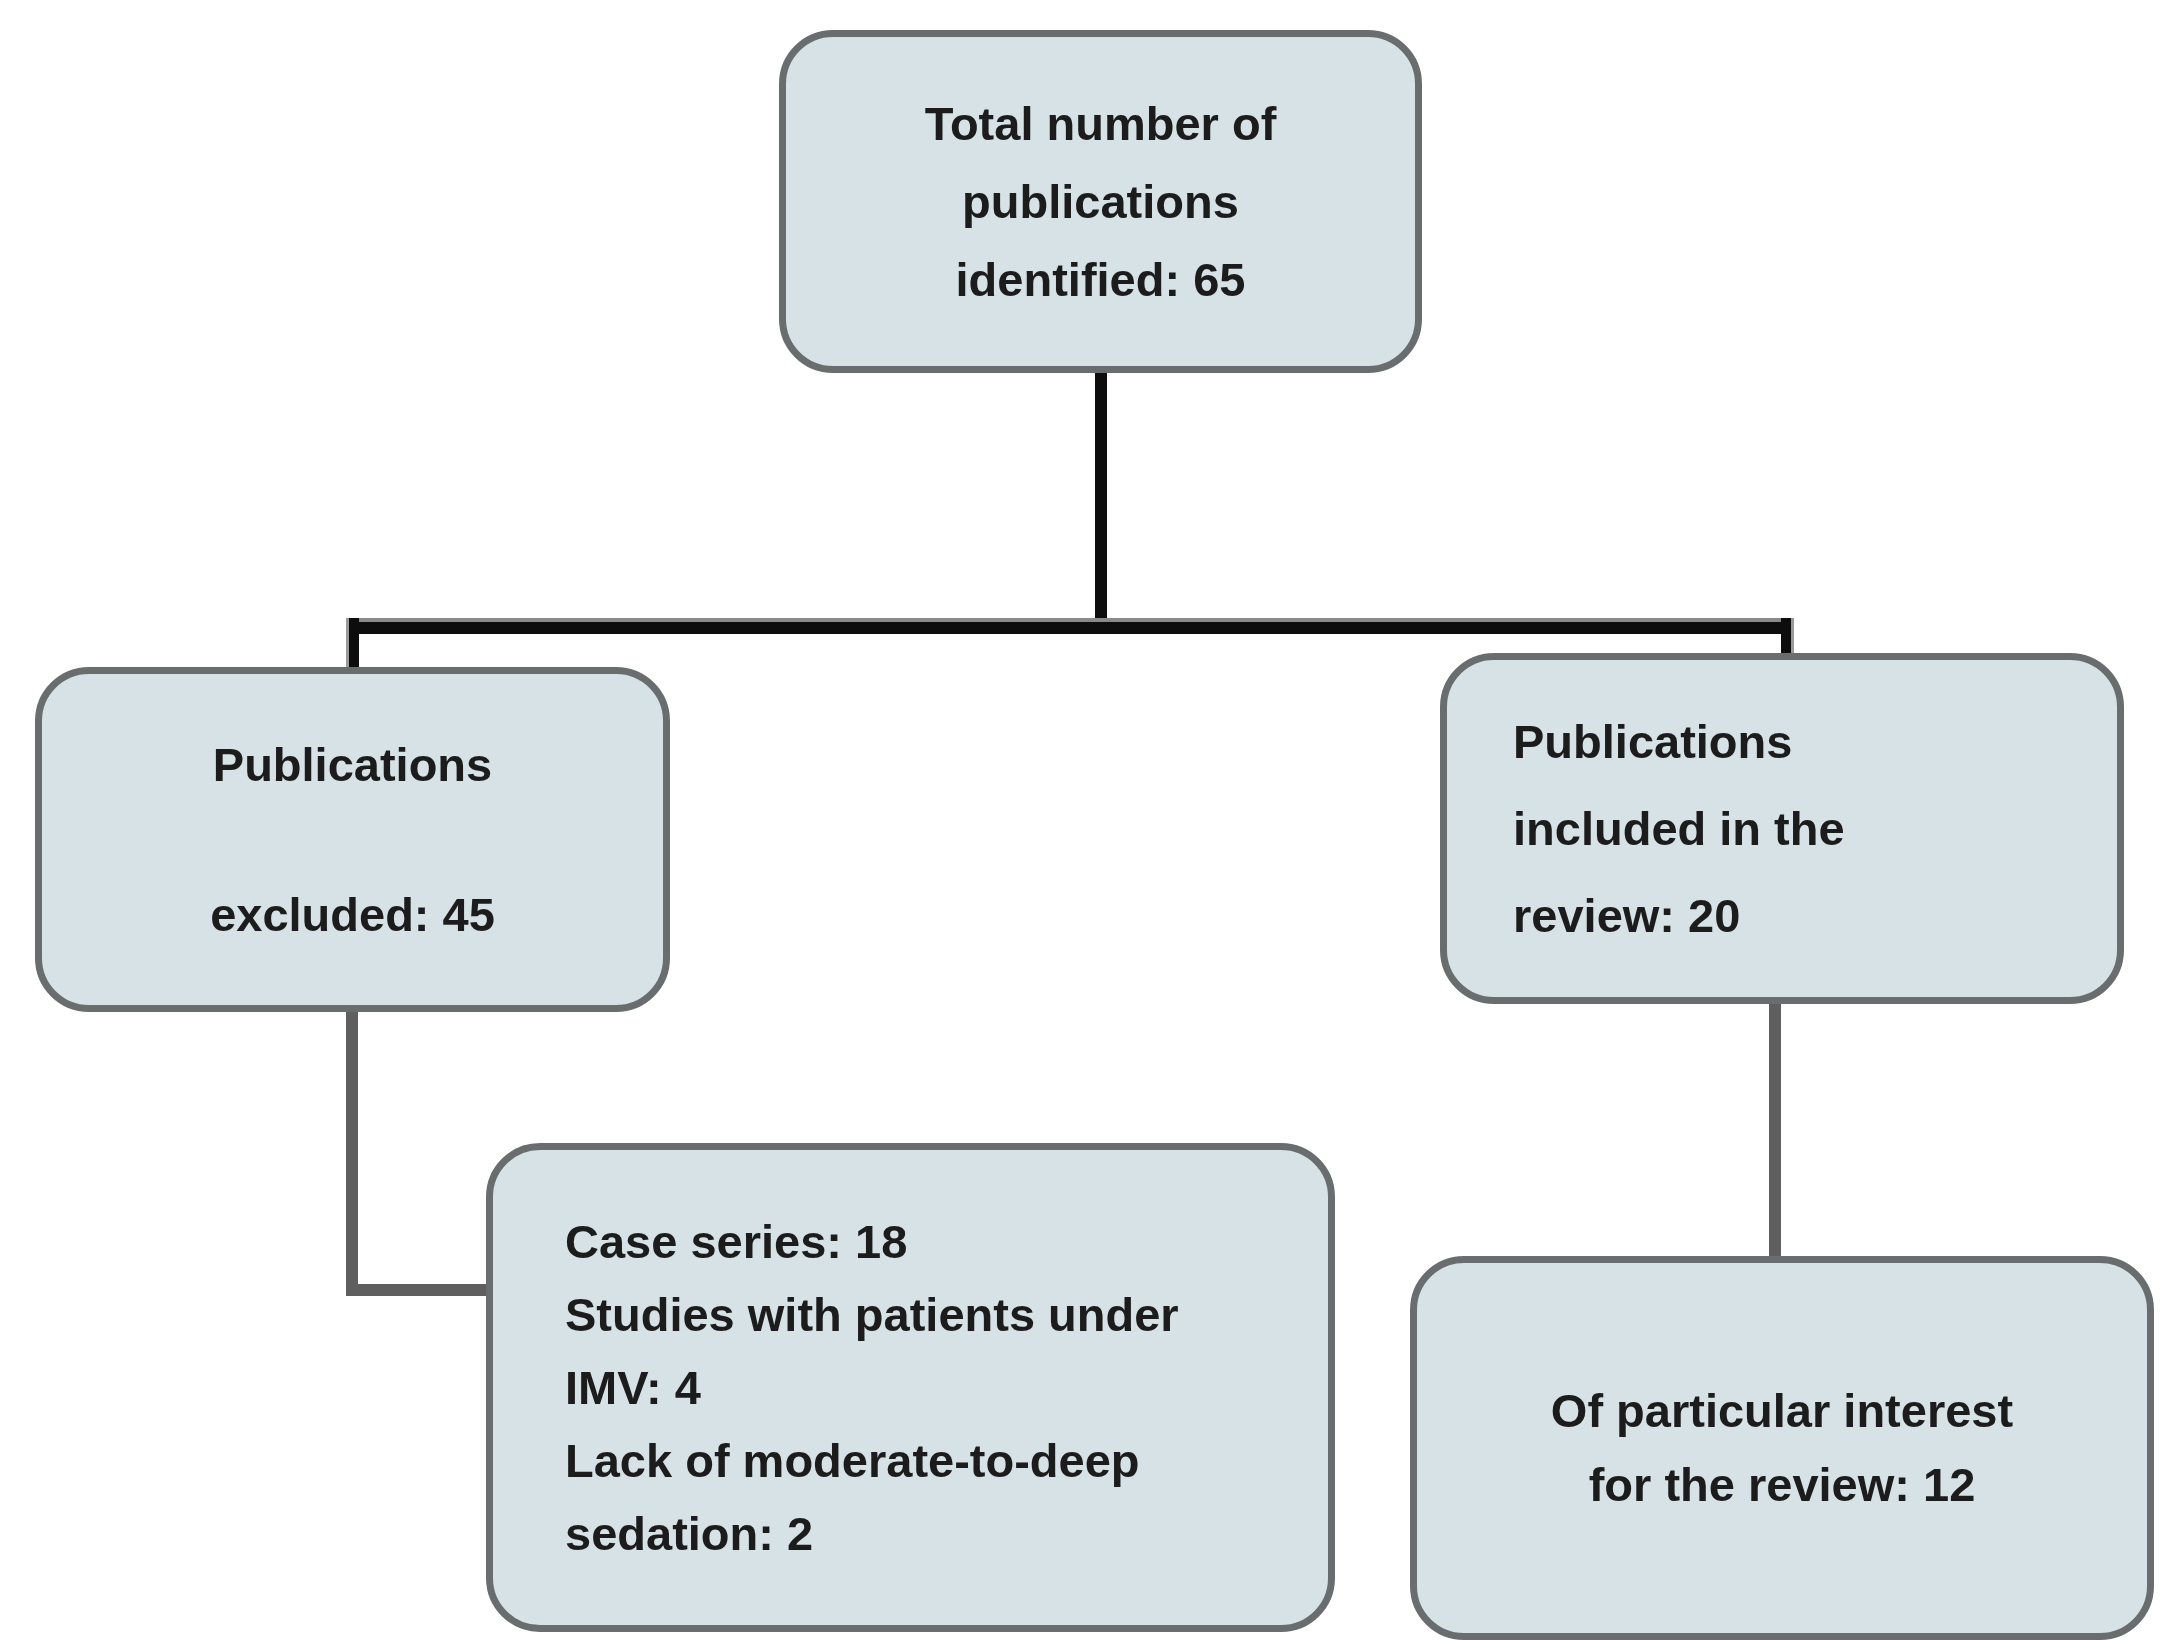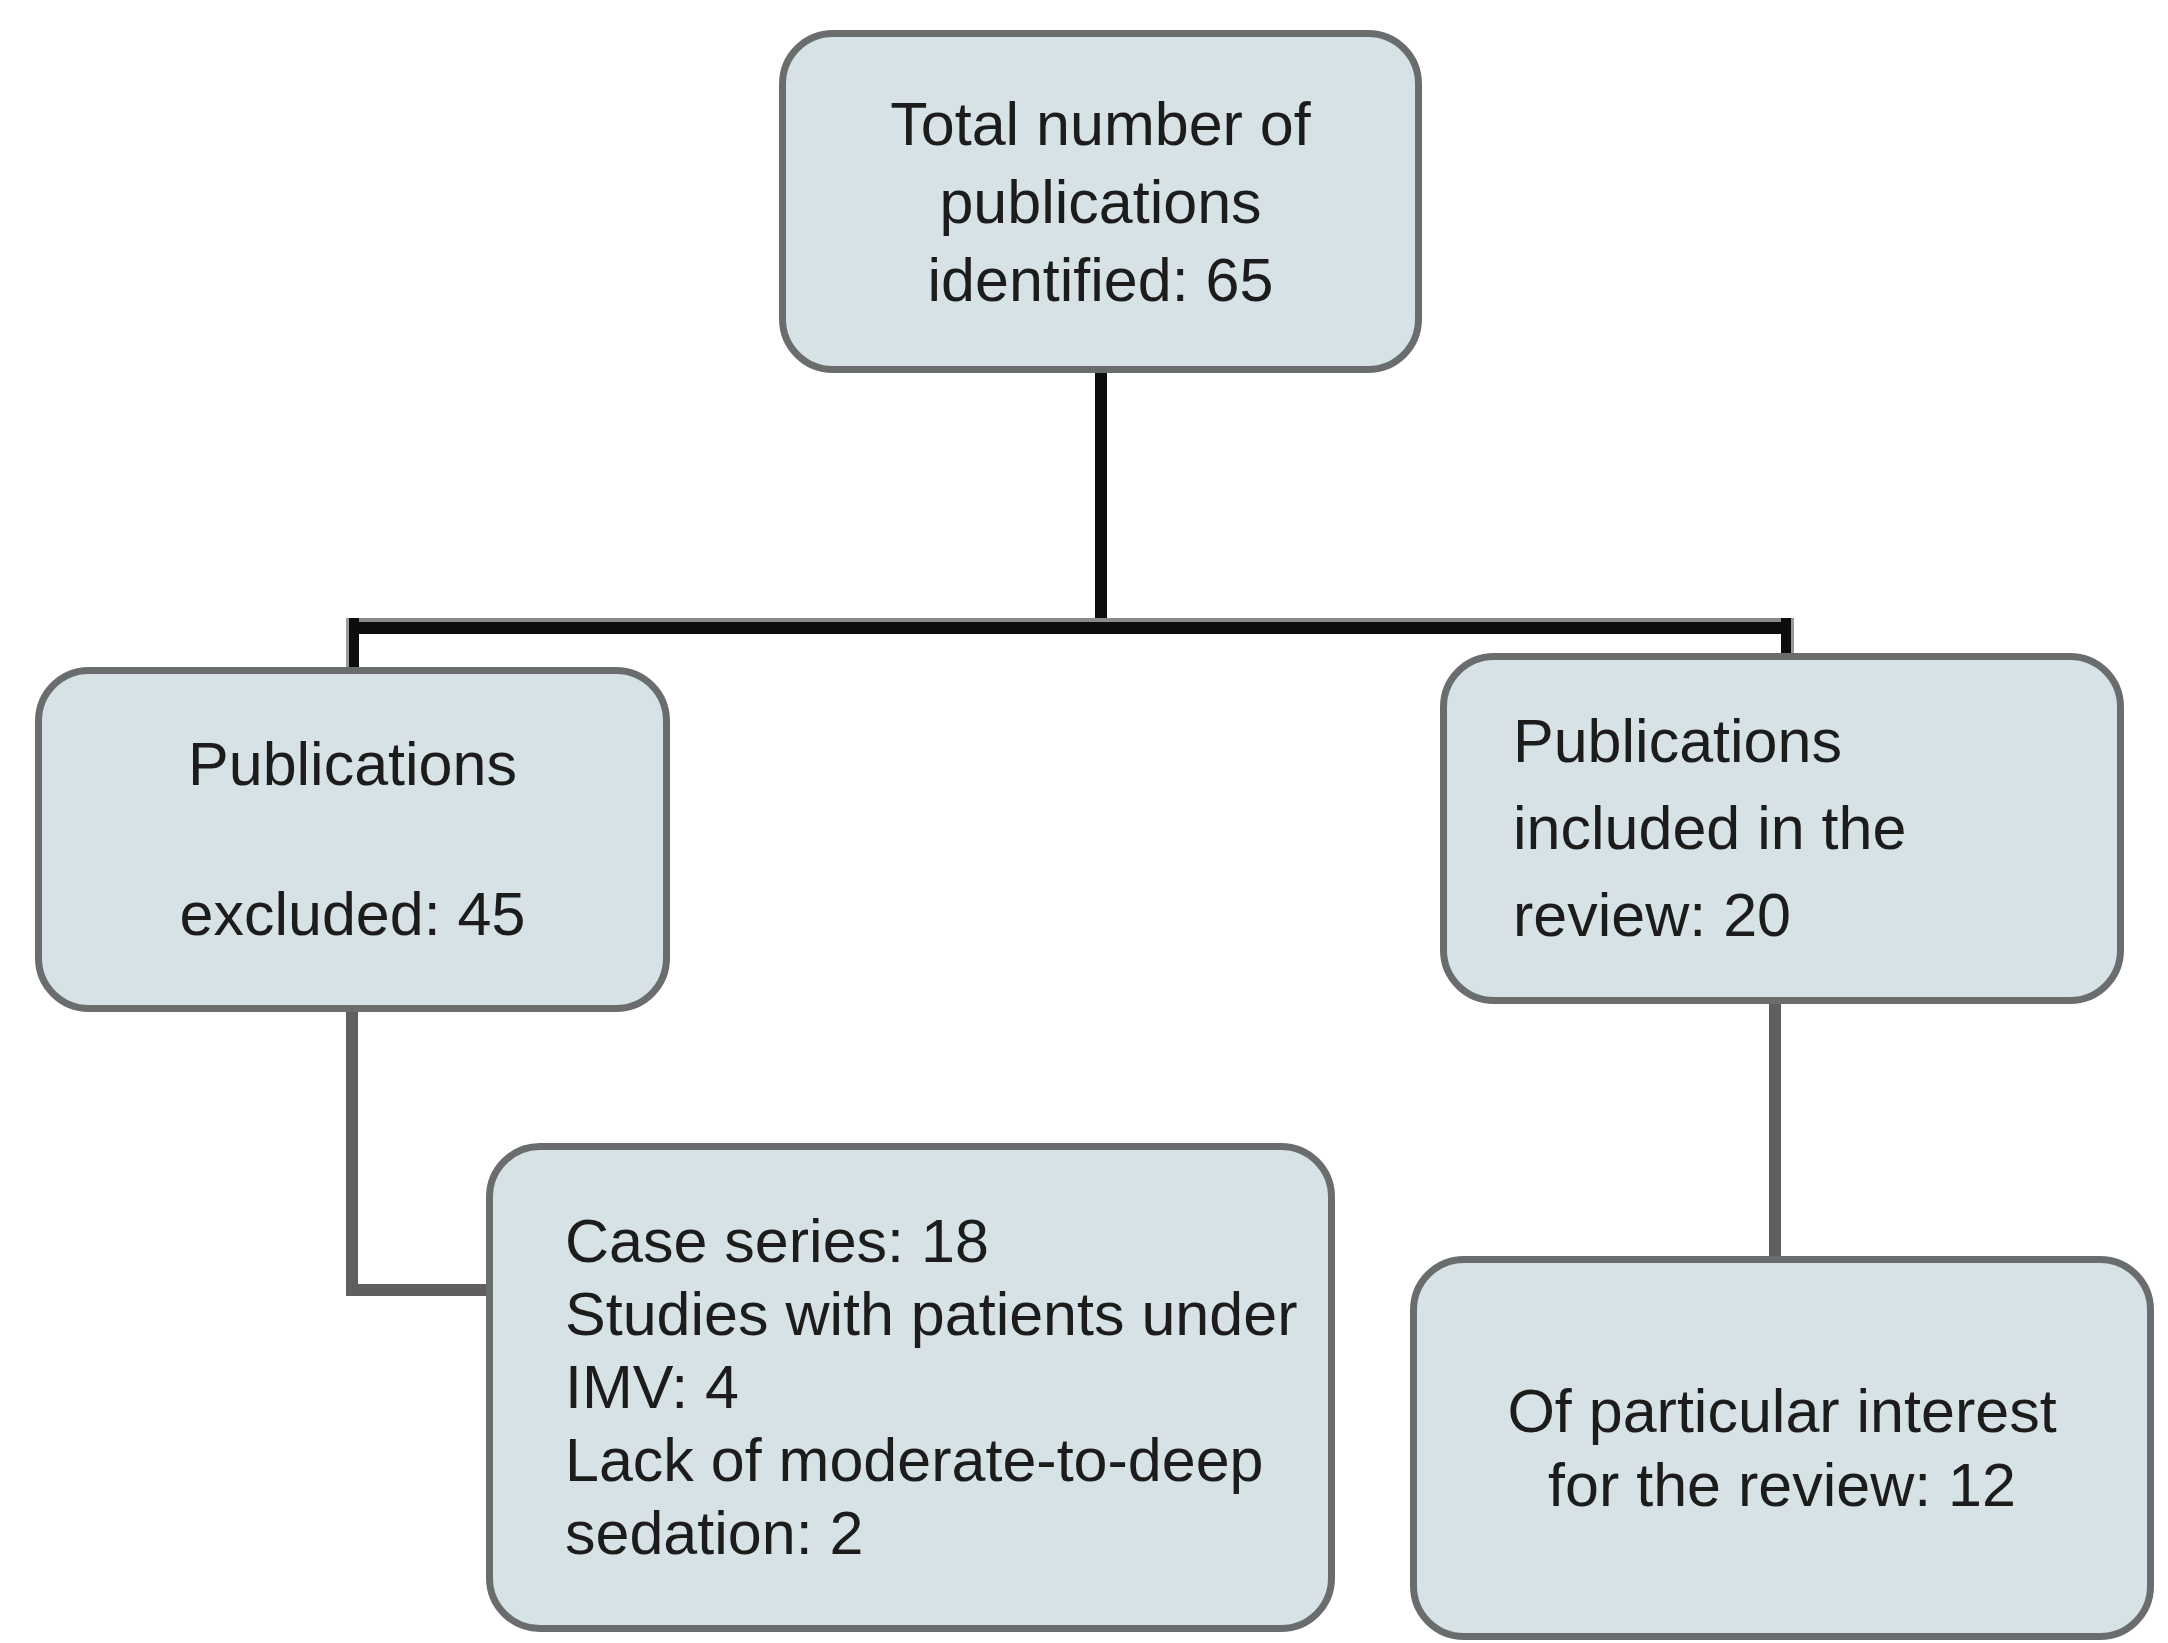--- a/index.html
+++ b/index.html
@@ -17,21 +17,22 @@
   }
   .box {
     position: absolute;
     box-sizing: border-box;
     background: var(--box-fill, #d6e2e5);
     border: 7px solid var(--box-border, #696d6e);
     border-radius: 54px;
     display: flex;
     align-items: center;
     color: var(--text, #1c1c1c);
-    font-size: 61px;
+    font-size: 47px;
+    font-weight: bold;
   }
   .box-text {
     margin: 0;
     width: 100%;
     white-space: pre-line;
   }
   .center-text { text-align: center; }
   .left-text   { text-align: left; }
 
   .box-total {

